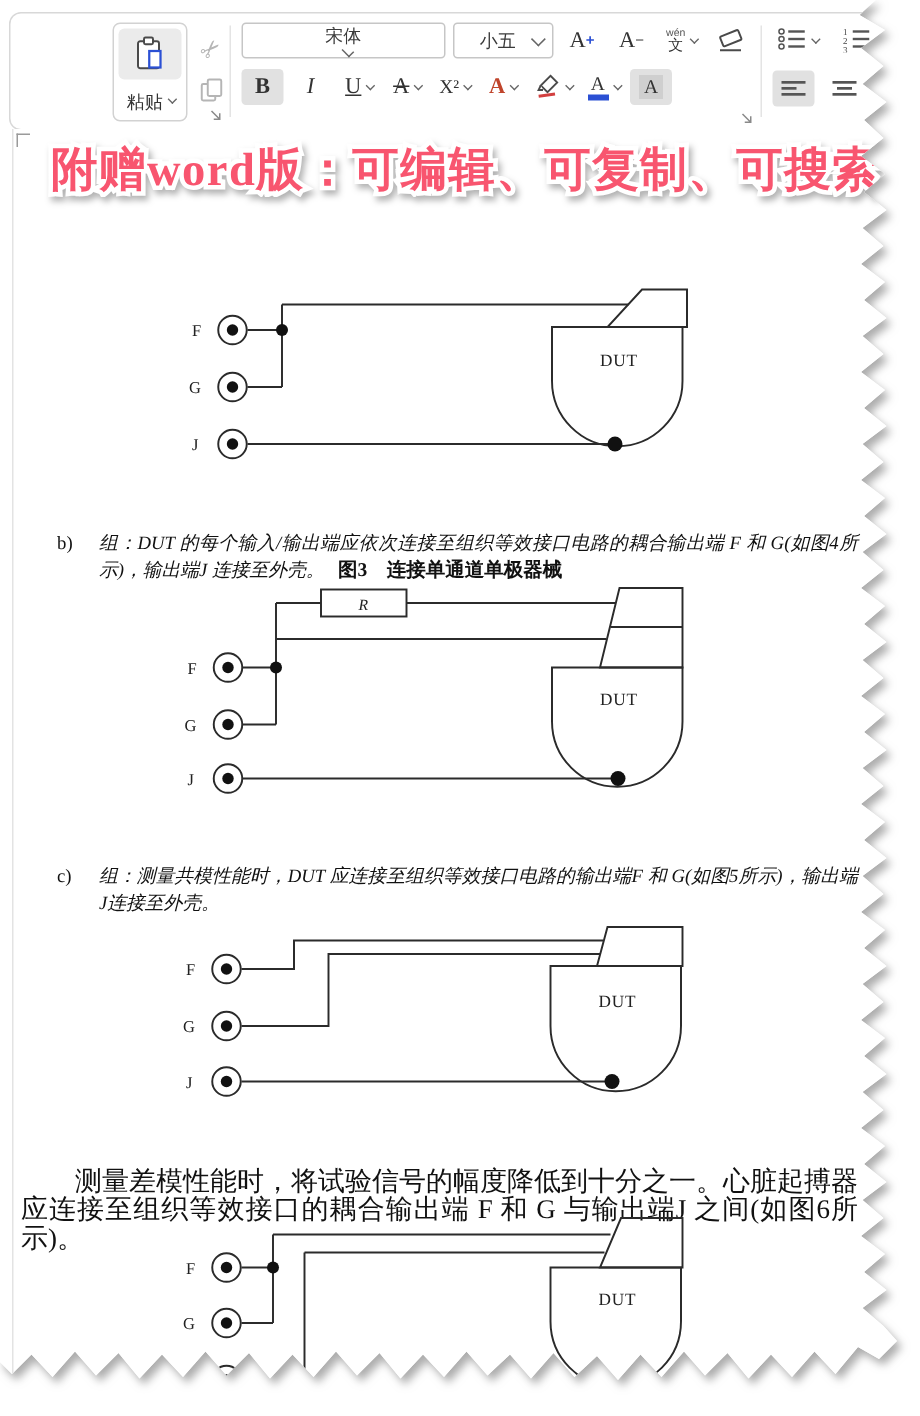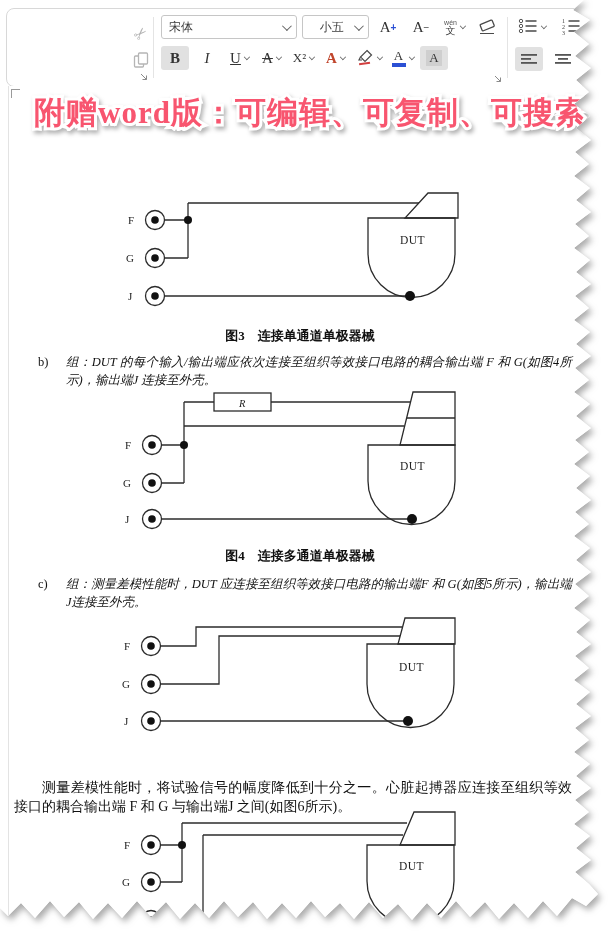--- a/index.html
+++ b/index.html
@@ -48,40 +48,54 @@
   .banner{position:absolute;left:34px;top:6px;white-space:nowrap;
           font-family:"Liberation Serif",serif;font-weight:bold;font-size:31px;letter-spacing:1px;
           -webkit-text-stroke:6px #fff;paint-order:stroke fill;
           filter:drop-shadow(2px 3px 2px rgba(0,0,0,.3));}
   .doc-header{position:absolute;left:0;top:70px;width:568px;text-align:right;
               font-family:"Liberation Serif",serif;font-weight:bold;font-size:11.5px;color:#111;
               white-space:pre;}
   .fig{position:absolute;left:0;width:613px;}
   .fig svg{display:block;}
   .fig-caption{position:absolute;left:0;width:600px;text-align:center;
-               font-family:"Liberation Serif",serif;font-weight:bold;font-size:13px;color:#111;}
+               font-family:"Liberation Serif",serif;font-weight:bold;font-size:13px;color:#111;margin-top:44px;}
   .list-item{position:absolute;left:38px;width:534px;display:flex;
              font-family:"Liberation Serif",serif;font-size:12.5px;color:#111;line-height:18px;}
   .list-marker{width:28px;flex:none;}
   .list-text{flex:1;text-align:justify;font-style:italic;}
   .body-para{position:absolute;left:14px;width:558px;text-indent:2em;text-align:justify;
-             font-family:"Liberation Serif",serif;font-size:14px;color:#111;line-height:19px;}
+             font-family:"Liberation Serif",serif;font-size:18px;color:#111;line-height:19px;}
   svg text{font-family:"Liberation Serif",serif;}
 </style>
 </head>
 <body>
 
 <div class="stage">
  <div class="torn-wrap">
   <div class="torn">
 
     <div class="ribbon">
 
       <div style="position:absolute;left:8px;top:6px;width:132px;height:64px;">
 
+        <div style="position:absolute;left:60px;top:0;width:48px;height:64px;border:1px solid #d2d2d2;border-radius:5px;">
+          <div style="position:absolute;left:3px;top:3px;right:3px;height:34px;background:#ebebeb;border-radius:4px;
+                      display:flex;align-items:center;justify-content:center;">
+            <svg width="24" height="26" viewBox="0 0 24 26">
+              <rect x="4" y="4.5" width="14" height="18" rx="1.5" fill="#fff" stroke="#4a4a4a" stroke-width="1.3"></rect>
+              <rect x="8" y="2" width="6" height="4.5" rx="1" fill="#fff" stroke="#4a4a4a" stroke-width="1.3"></rect>
+              <rect x="11.5" y="11" width="7.5" height="11" fill="#fff" stroke="#2b50d4" stroke-width="1.5"></rect>
+            </svg>
+          </div>
+          <div style="position:absolute;left:0;right:0;bottom:3px;display:flex;align-items:center;justify-content:center;">
+            <span class="tlabel">粘贴</span>
+            <span class="chev sm"></span>
+          </div>
+        </div>
 
         <div class="iconbtn" style="position:absolute;left:112px;top:6px;">
           <span style="display:inline-block;transform:rotate(-45deg);color:#b5b5b5;font-size:16px;">✂</span>
         </div>
         <div class="iconbtn" style="position:absolute;left:112px;top:34px;">
           <span>
             <svg width="20" height="20" viewBox="0 0 20 20">
               <rect x="3.5" y="6" width="9" height="11" rx="1" fill="#fff" stroke="#b5b5b5" stroke-width="1.3"></rect>
               <rect x="7.5" y="3" width="9" height="11" rx="1" fill="#fff" stroke="#b5b5b5" stroke-width="1.3"></rect>
             </svg>
@@ -91,21 +105,21 @@
           <svg width="9" height="9" viewBox="0 0 9 9">
                 <path d="M1 1 L6.5 6.5 M6.5 2.5 V6.5 H2.5" fill="none" stroke="#8a8a8a" stroke-width="1"></path>
               </svg>
         </span>
       </div>
 
       <div class="vdiv" style="left:146px;"></div>
 
       <div style="position:absolute;left:154px;top:6px;width:340px;height:66px;">
         <div style="display:flex;align-items:center;gap:5px;">
-          <div class="combo" style="width:128px;">
+          <div class="combo" style="width:128px;flex-direction:column;">
             <span>宋体</span>
             <span class="chev"></span>
           </div>
           <div class="combo" style="width:44px;padding-left:17px;">
             <span>小五</span>
             <span class="chev"></span>
           </div>
           <div class="iconbtn">
             <span class="letter">A</span>
                 <sup style="color:#2b50d4;font-size:10px;font-weight:bold;">+</sup>
@@ -307,25 +321,24 @@
             <circle cx="184" cy="57" r="4"></circle>
                 <circle cx="412" cy="131" r="5"></circle>
           </g>
           <text x="125" y="61" font-size="11" fill="#222">F</text>
           <text x="123" y="99" font-size="11" fill="#222">G</text>
           <text x="125" y="135" font-size="11" fill="#222">J</text>
           <text x="239" y="18.5" font-size="10.5" font-style="italic" fill="#222">R</text>
           <text x="400" y="82" font-size="11.5" letter-spacing="0.5" fill="#222">DUT</text>
         </svg>
       </div>
-      <div class="fig-caption" style="top:461px;">图4　连接多通道单极器械</div>
 
       <div class="list-item" style="top:489px;">
         <span class="list-marker">c)</span>
-        <span class="list-text">组：测量差模性能时，DUT 应连接至组织等效接口电路的输出端F 和 G(如图5所示)，输出端J连接至外壳。</span>
+        <span class="list-text">组：测量共模性能时，DUT 应连接至组织等效接口电路的输出端F 和 G(如图5所示)，输出端J连接至外壳。</span>
       </div>
 
       <div class="fig" style="top:529px;height:138px;">
         <svg width="613" height="138" viewBox="0 0 613 138">
           <g stroke="#2b2b2b" stroke-width="1.3" fill="none">
             <circle cx="151" cy="31" r="9.5"></circle>
                 <circle cx="151" cy="69" r="9.5"></circle>
                 <circle cx="151" cy="106" r="9.5"></circle>
             <polyline points="161,31 196,31 196,12 402,12"></polyline>
             <polyline points="161,69 219,69 219,21 400,21"></polyline>

